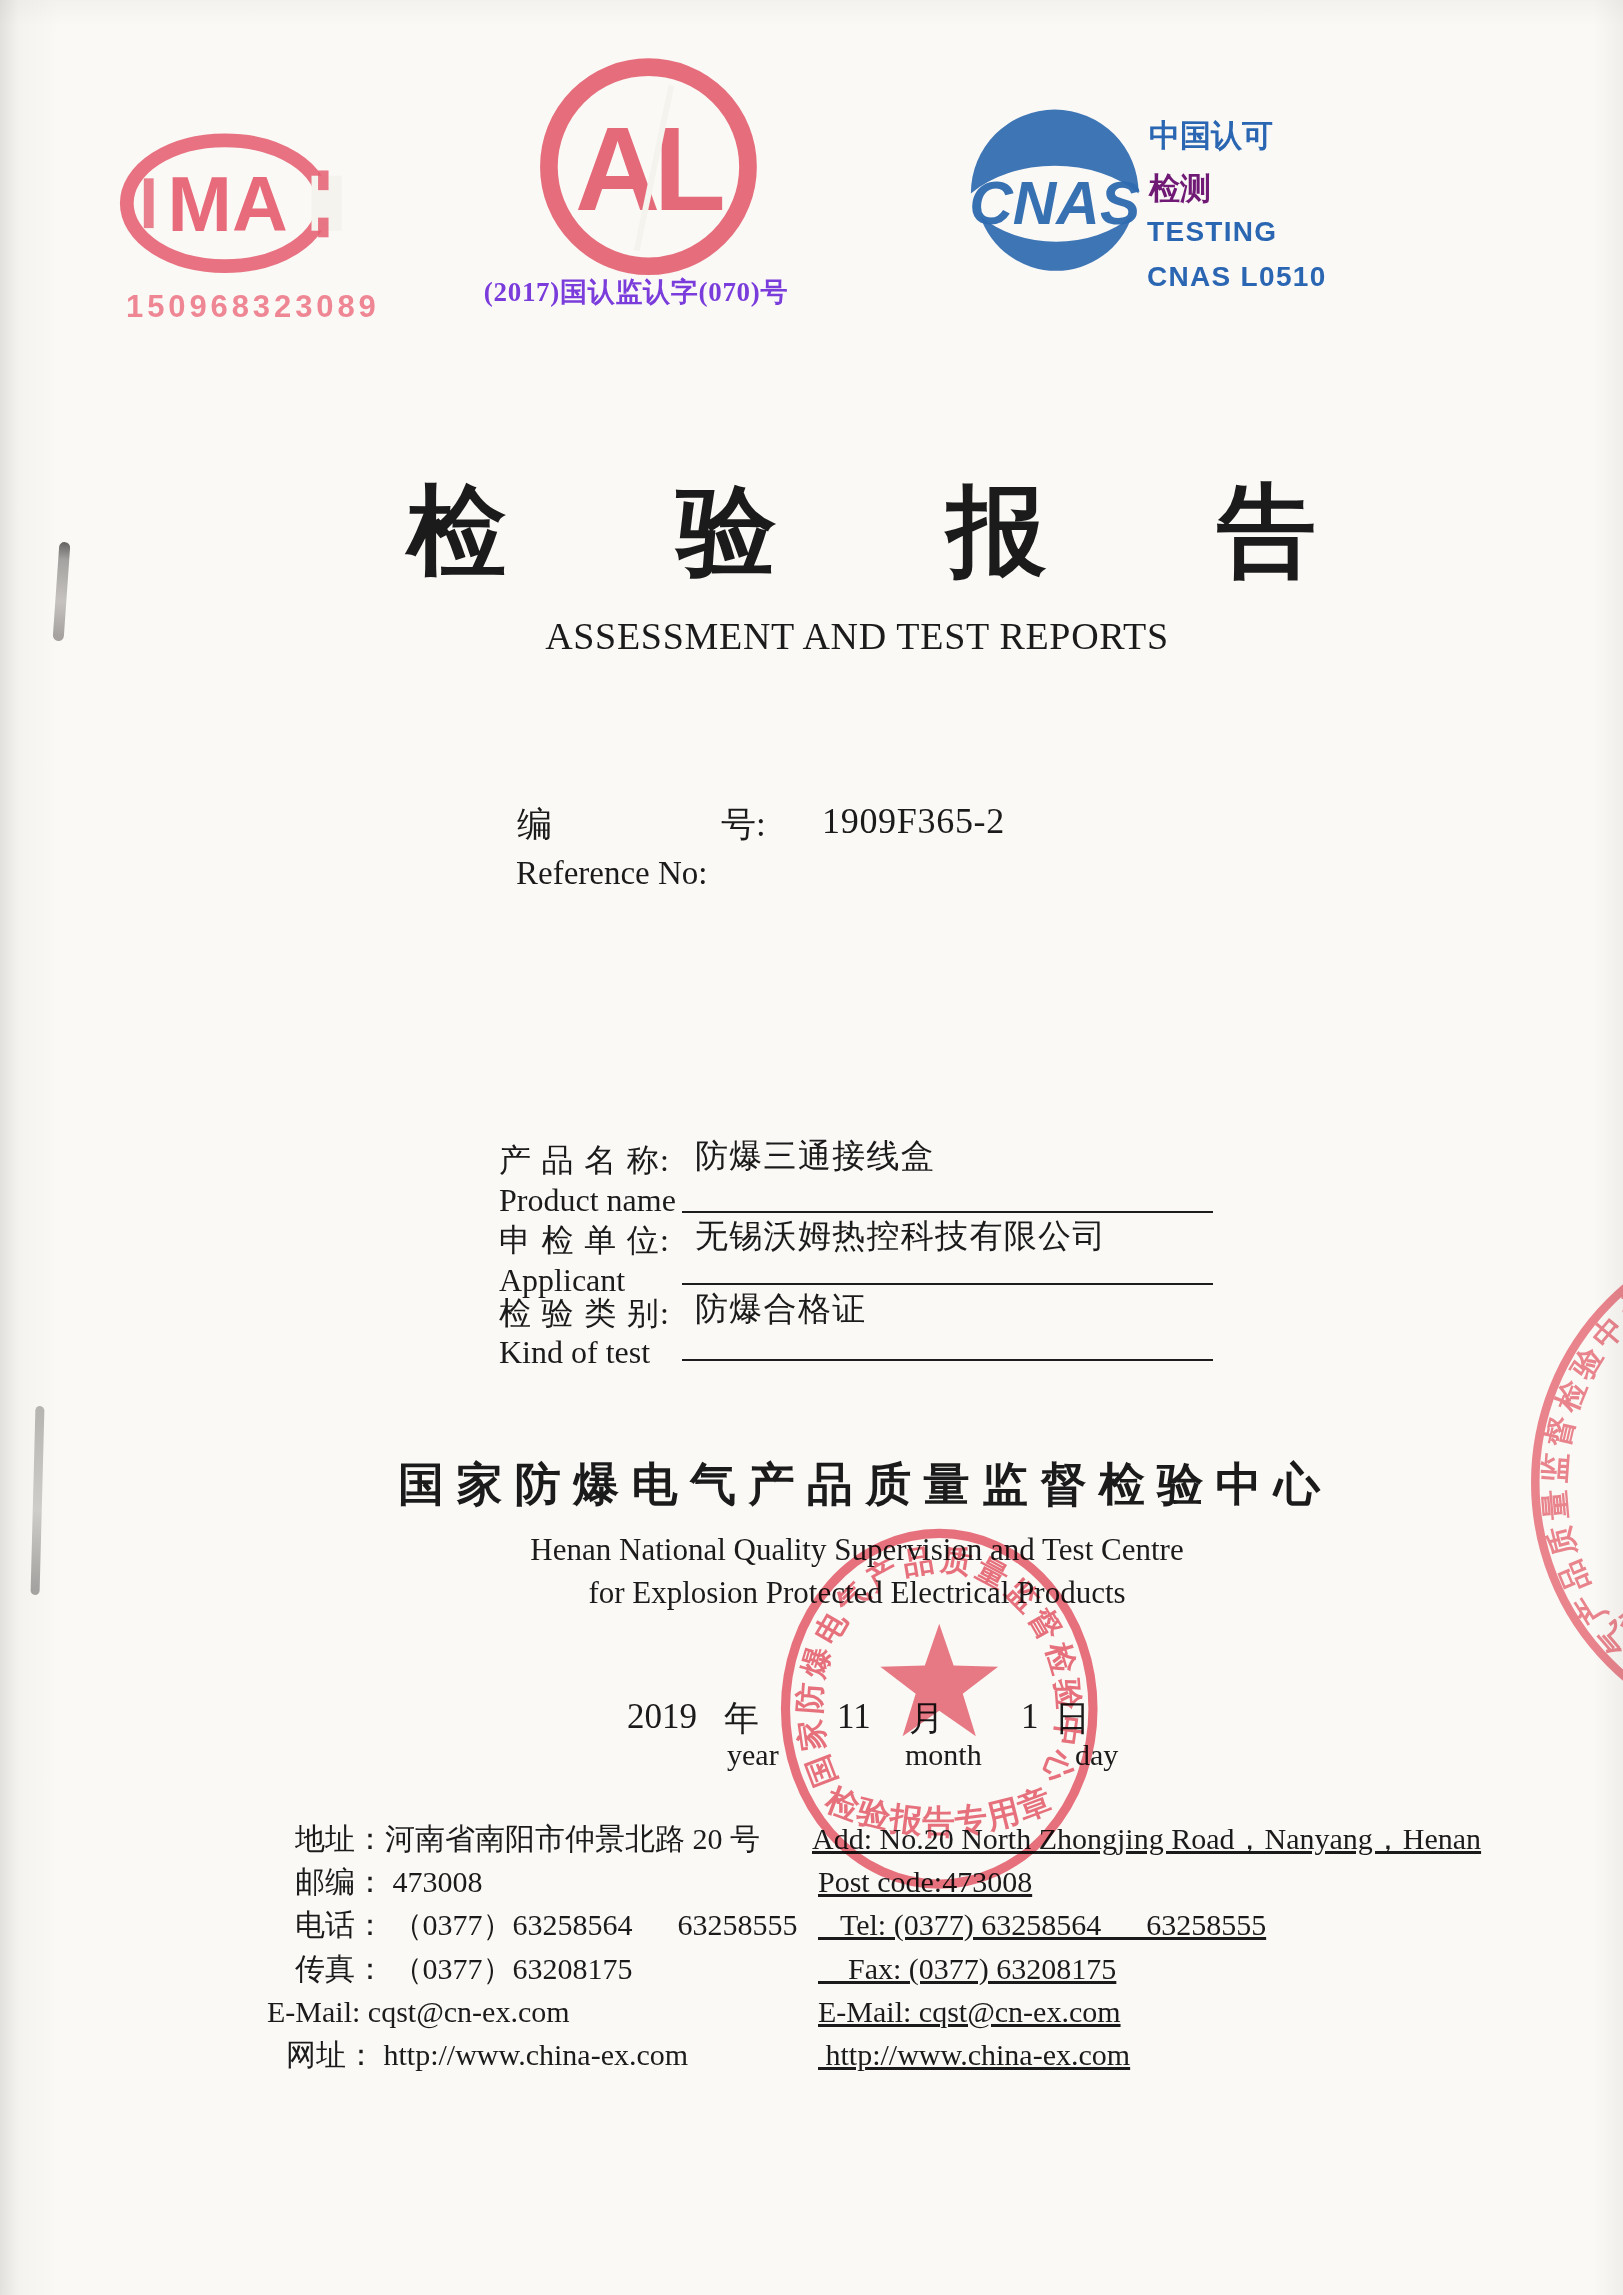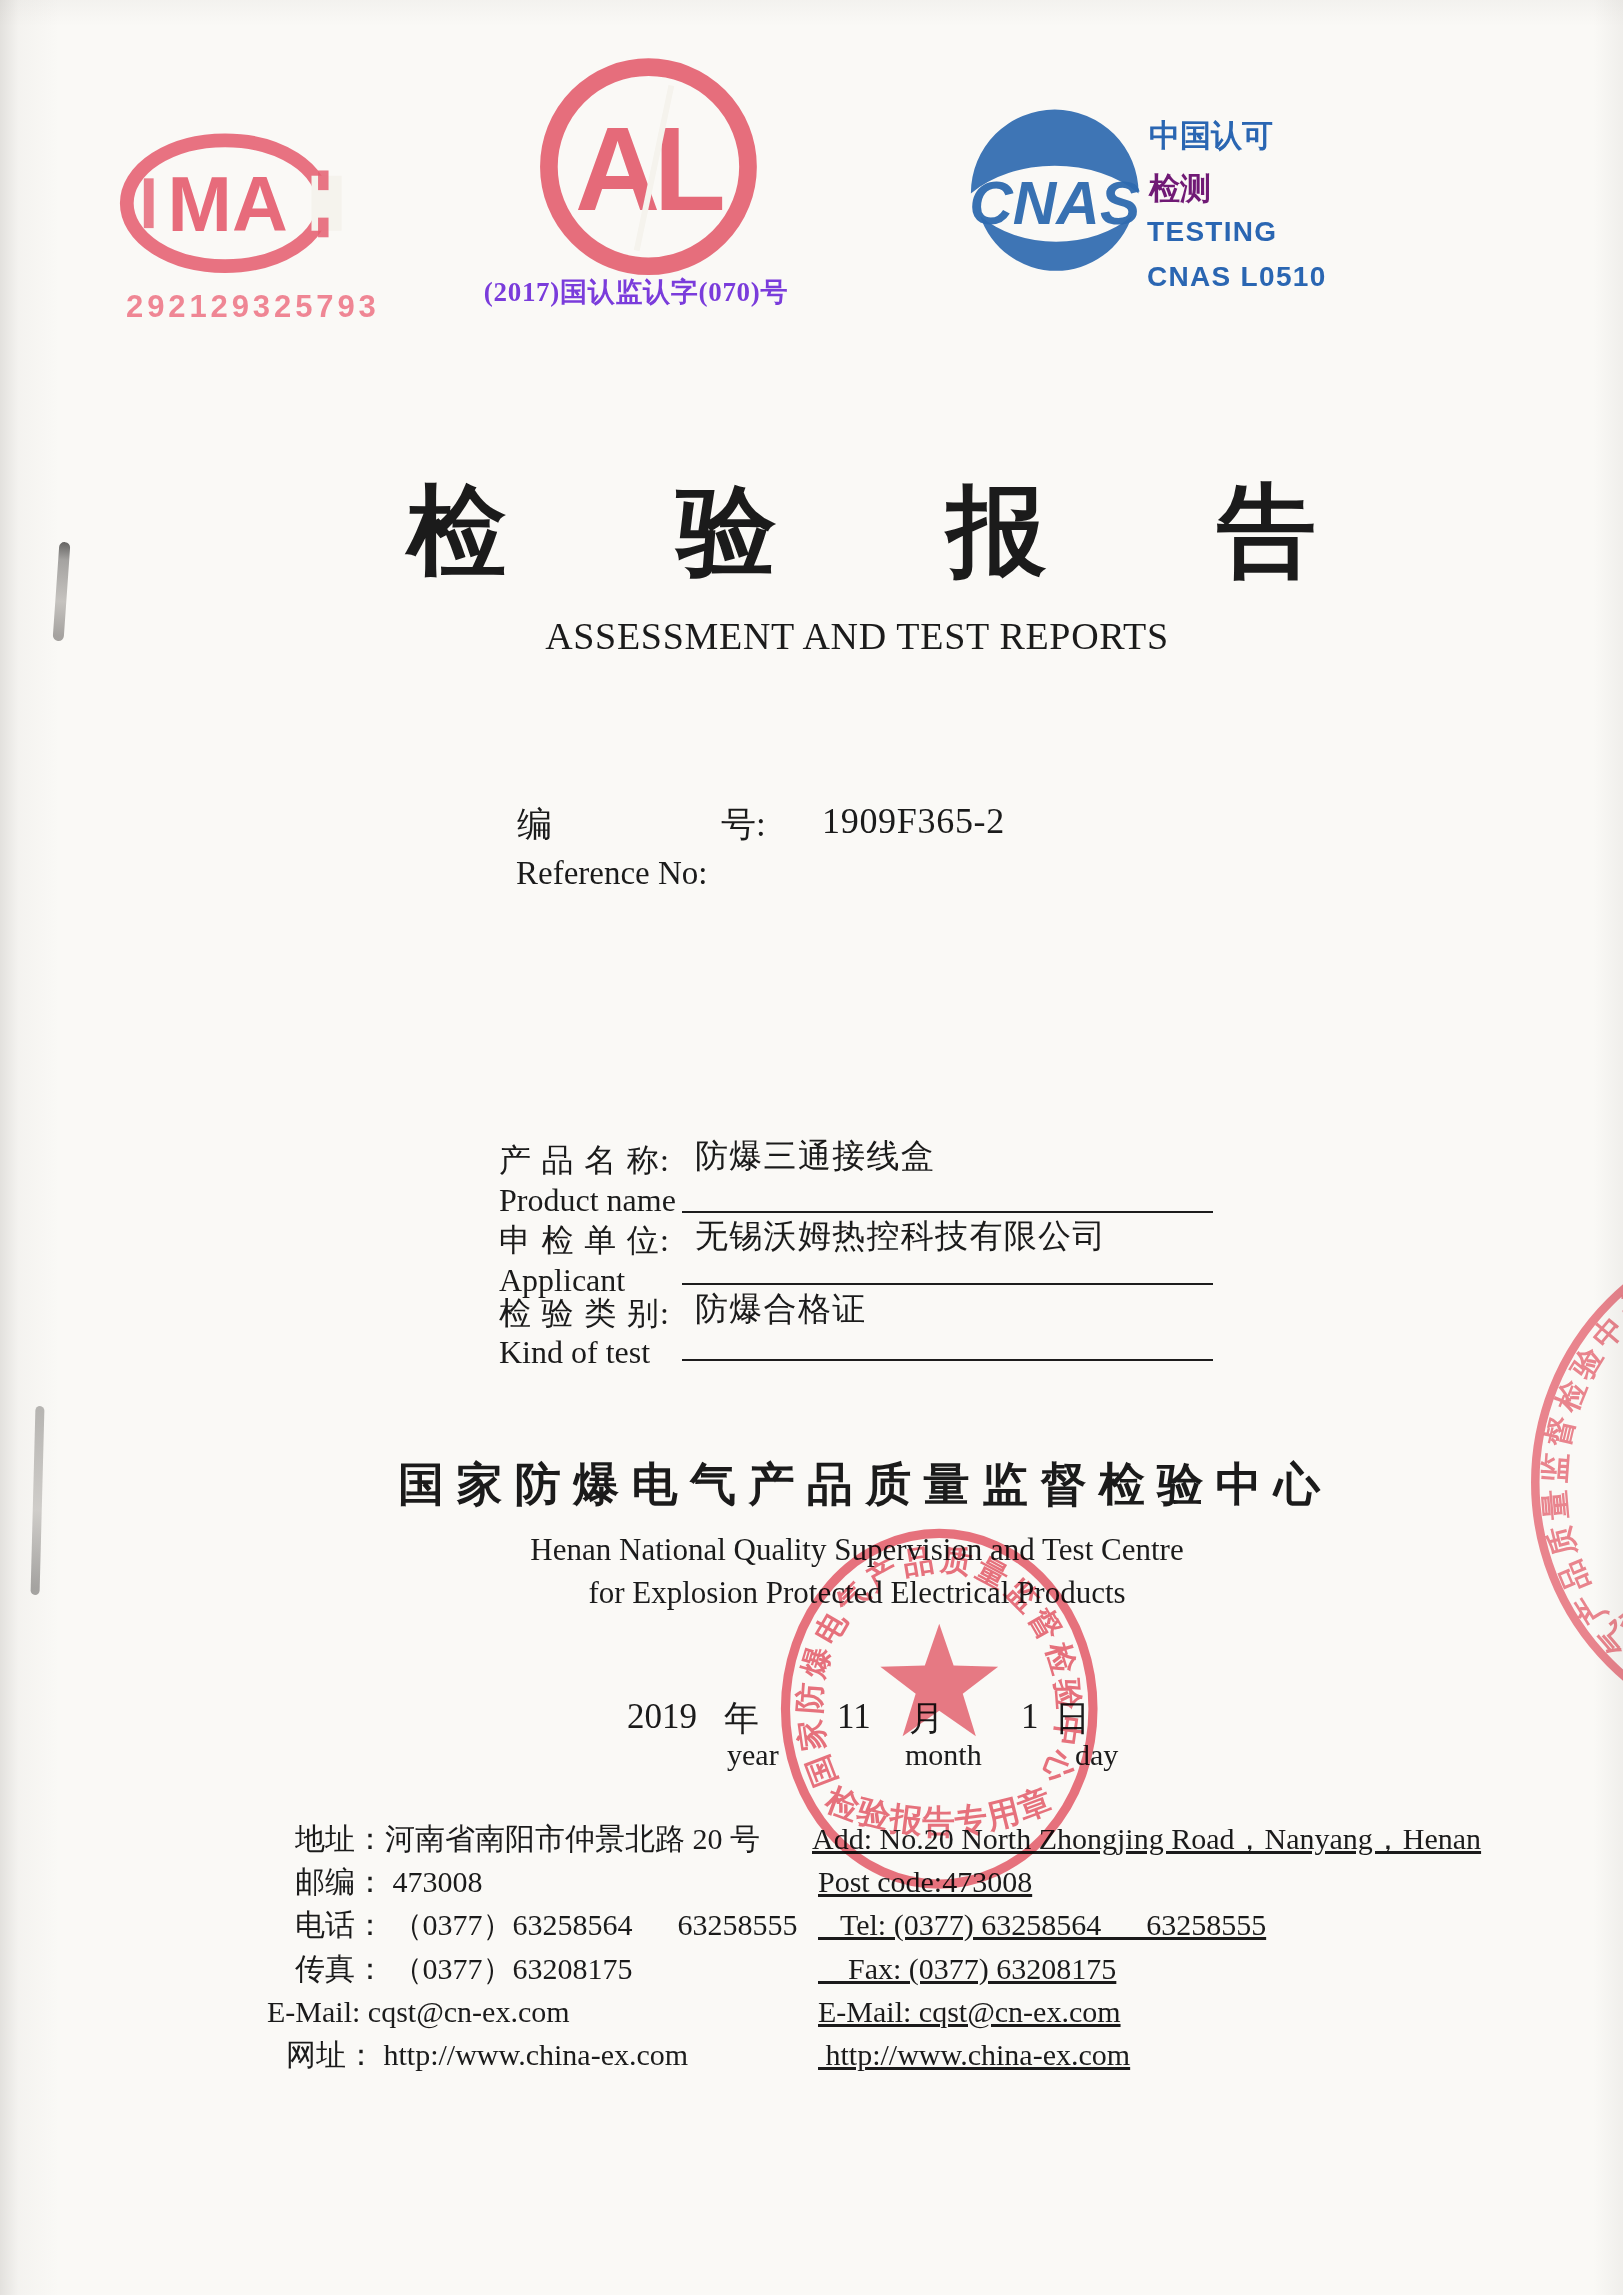--- a/index.html
+++ b/index.html
@@ -73,21 +73,21 @@
 <body>
 
 <svg class="abs stamp-svg" style="left:115px;top:131px;" width="262" height="151" viewBox="0 0 400 230">
   <ellipse cx="168" cy="110" rx="150" ry="96" fill="none" stroke="#ea6275" stroke-width="21" opacity="0.88"></ellipse>
   <rect x="300" y="68" width="46" height="84" fill="#faf9f6"></rect>
   <rect x="310" y="60" width="16" height="30" fill="#ea6275" opacity="0.85"></rect>
   <rect x="310" y="132" width="16" height="30" fill="#ea6275" opacity="0.85"></rect>
   <rect x="44" y="72" width="15" height="76" fill="#ea6275" opacity="0.8"></rect>
   <text x="172" y="152" text-anchor="middle" font-family="Liberation Sans, sans-serif" font-weight="bold" font-size="118" fill="#ea5f72" opacity="0.9">MA</text>
 </svg>
-<div class="abs cma-number">292129325793</div>
+<div class="abs cma-number">150968323089</div>
 
 <svg class="abs stamp-svg" style="left:524px;top:54px;" width="262" height="249" viewBox="0 0 400 380">
   <circle cx="190" cy="172" r="152" fill="none" stroke="#e85d6f" stroke-width="27" opacity="0.88"></circle>
   <text x="188" y="238" text-anchor="middle" font-family="Liberation Sans, sans-serif" font-weight="bold" font-size="180" fill="#e85d6f" opacity="0.9" letter-spacing="-10">AL</text>
   <line x1="225" y1="48" x2="172" y2="300" stroke="#faf9f6" stroke-width="9"></line>
 </svg>
 <div class="abs al-caption">(2017)国认监认字(070)号</div>
 
 <svg class="abs stamp-svg" style="left:963px;top:103px;" width="190" height="190" viewBox="0 0 290 290">
   <path d="M 12,138 A 128,128 0 0 1 268,138 A 168,120 0 0 0 12,138 Z" fill="#2f6db6" opacity="0.92"></path>

